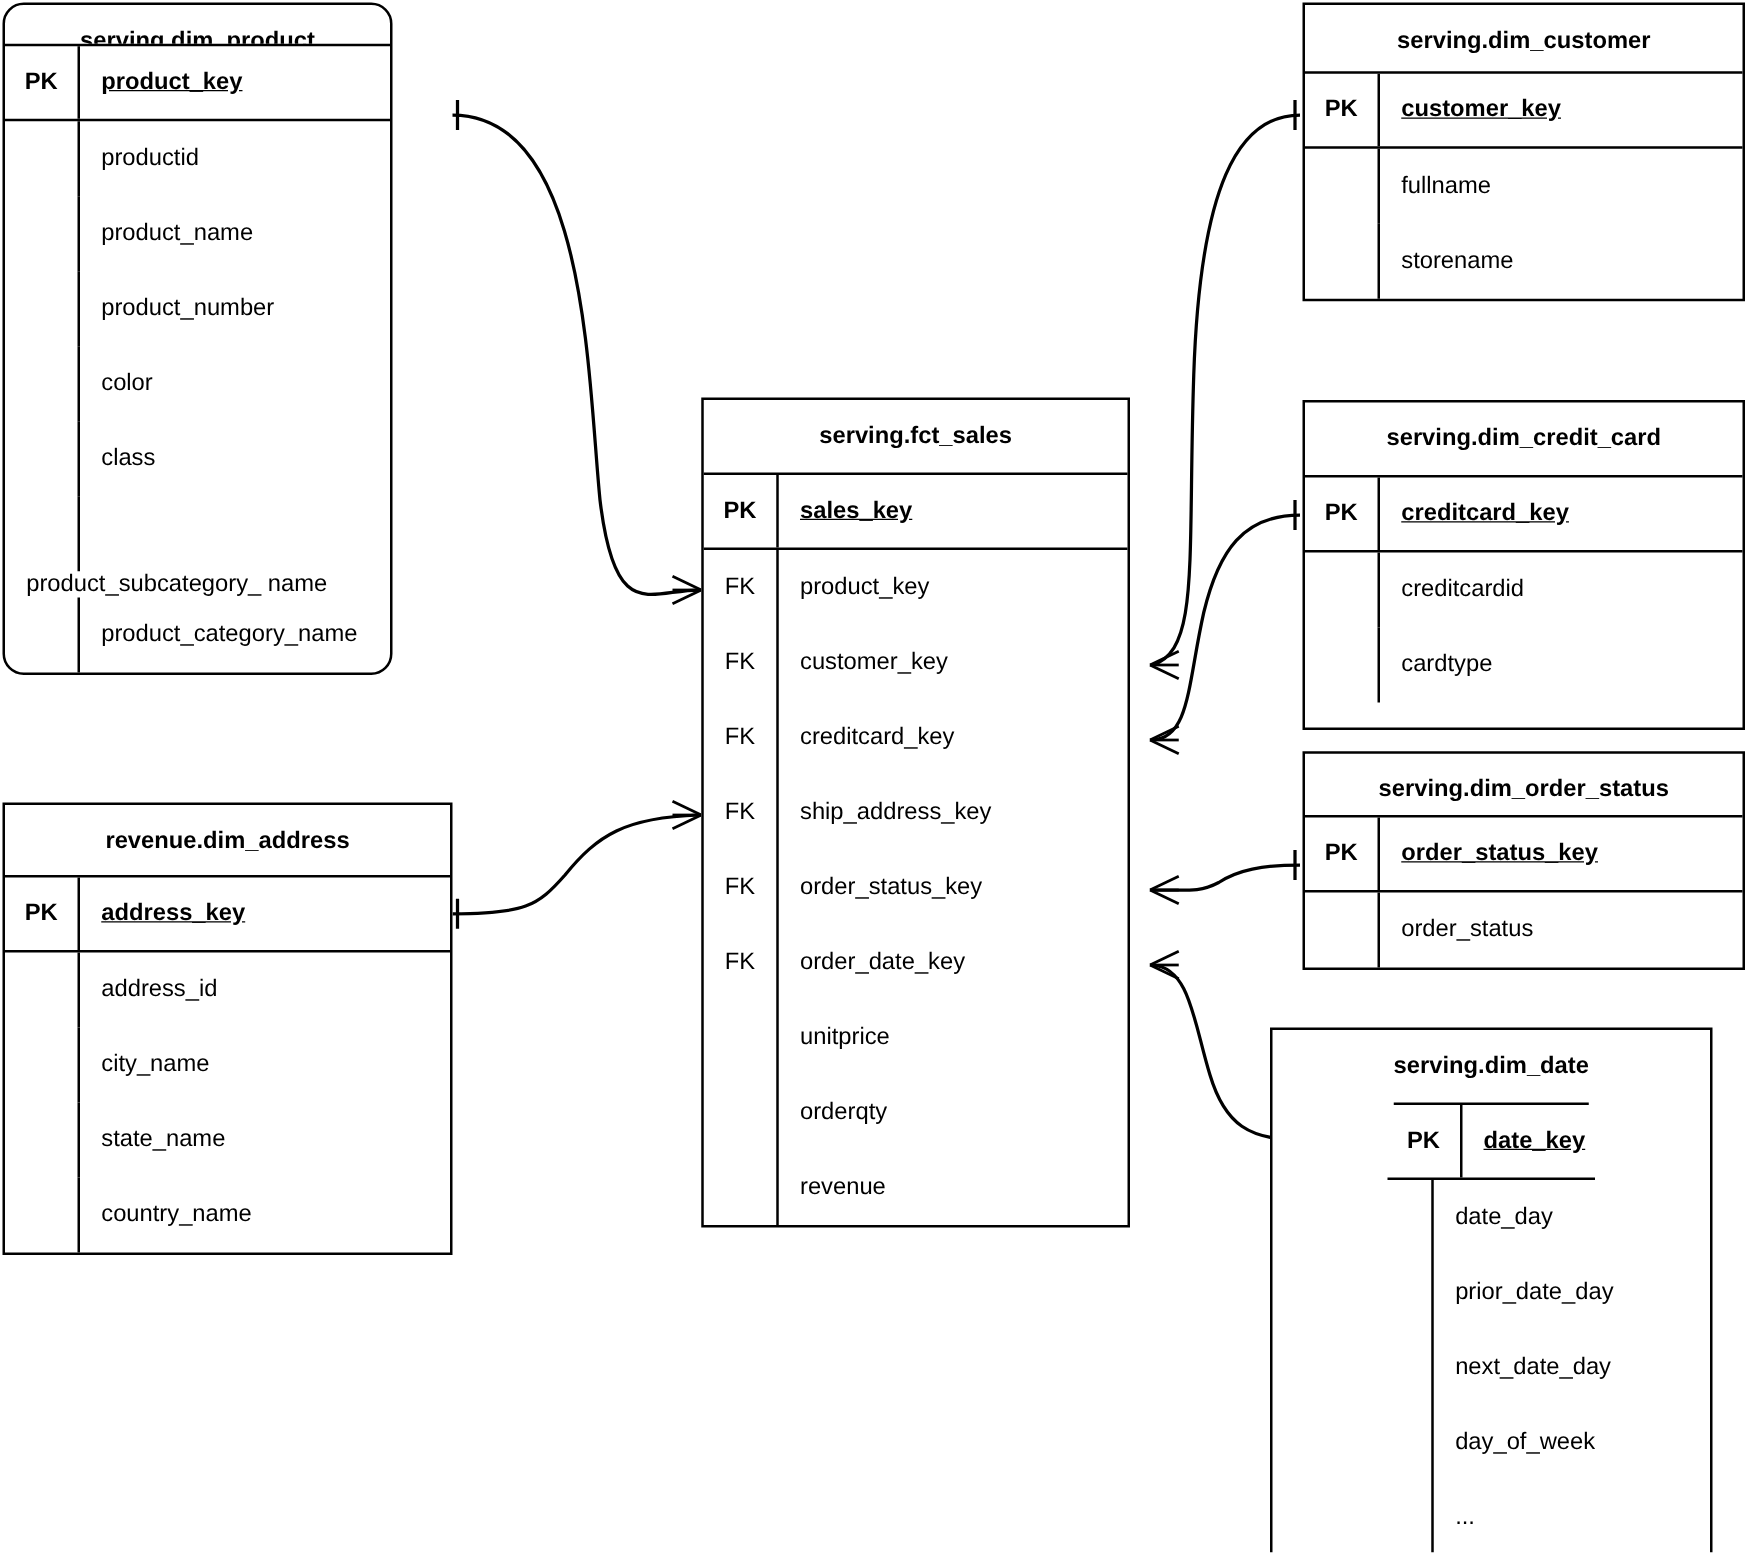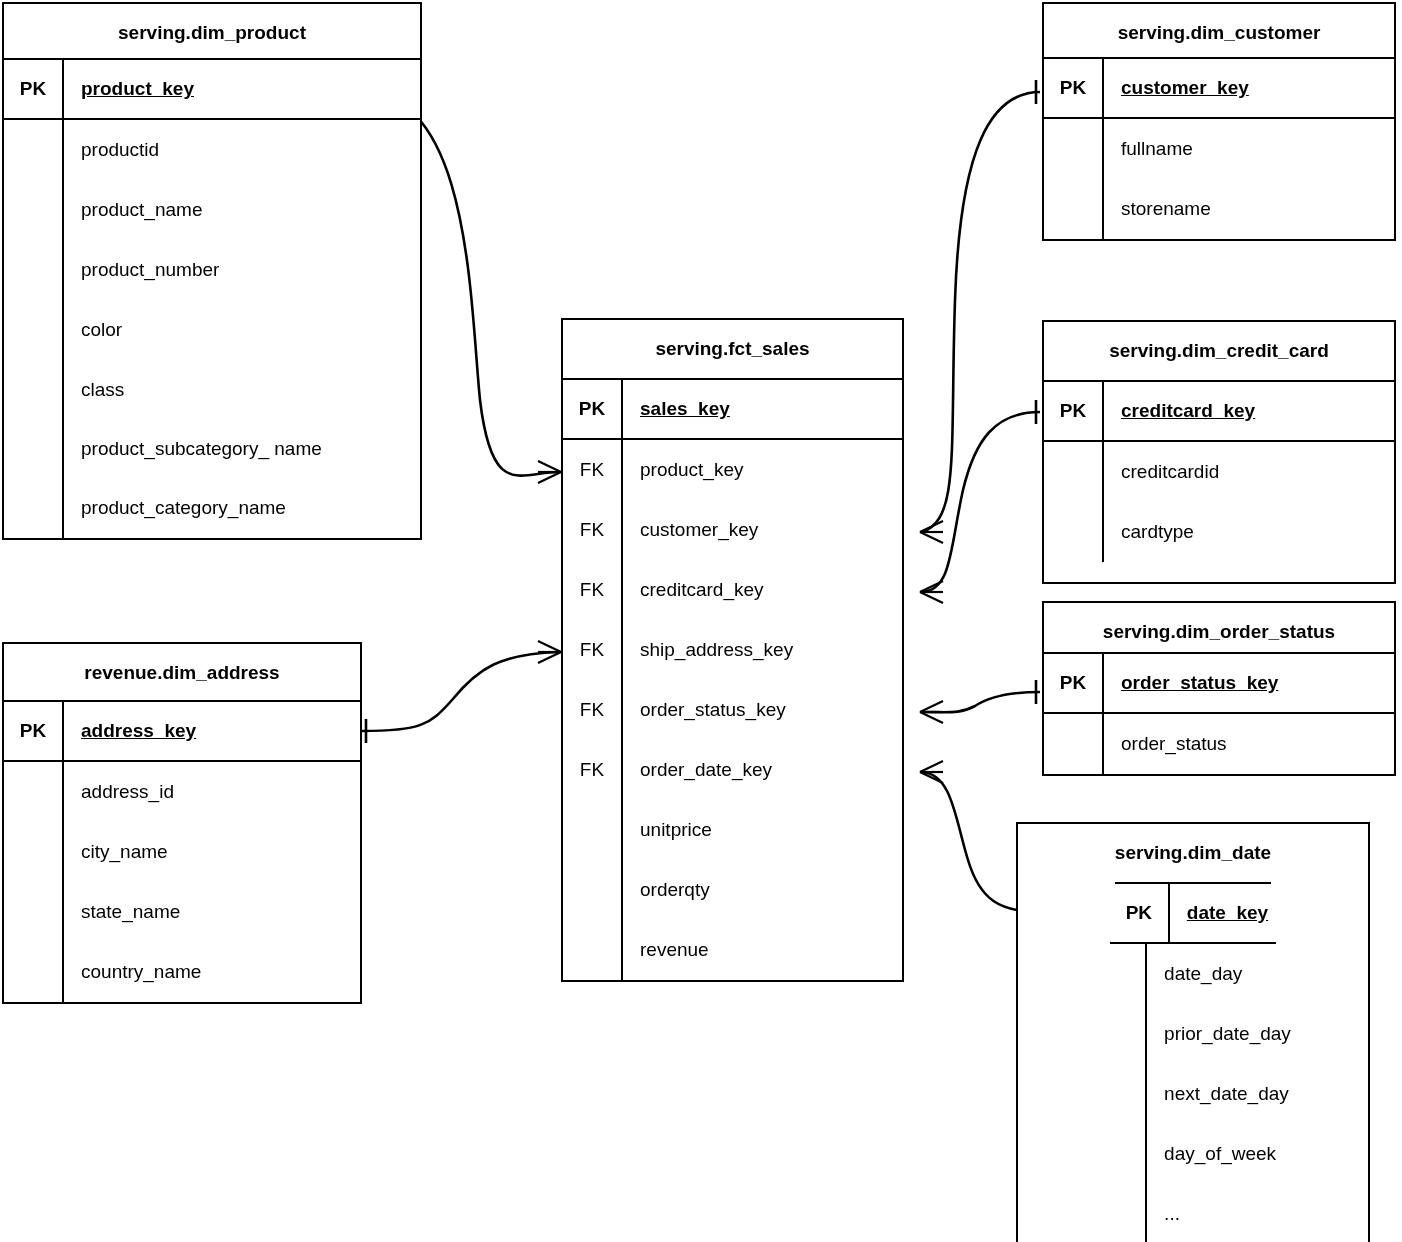--- a/index.html
+++ b/index.html
@@ -93,21 +93,21 @@
   }
   #connectors {
     position: absolute;
     left: 0;
     top: 0;
     width: 1402px;
     height: 1242px;
     pointer-events: none;
   }
   
-  #ent-dim_product   { left: 2px;    top: 2px;    width: 420px;  height: 538px; }
+  #ent-dim_product   { left: 2px;    top: 2px;    width: 312px;  height: 538px; border-radius: 17px; }
   #ent-dim_address   { left: 2px;    top: 642px;  width: 360px;  height: 362px; }
   #ent-fct_sales     { left: 561px;  top: 318px;  width: 343px;  height: 664px; }
   #ent-dim_customer  { left: 1042px; top: 2px;    width: 354px;  height: 239px; }
   #ent-dim_credit_card { left: 1042px; top: 320px; width: 354px; height: 264px; }
   #ent-dim_order_status { left: 1042px; top: 601px; width: 354px; height: 175px; }
   #ent-dim_date      { left: 1016px; top: 822px;  width: 354px;  height: 520px; align-items: center; }
 </style>
 </head>
 <body>
 
@@ -187,21 +187,21 @@
         <div class="fieldcell">product_number</div>
       </div>
       <div class="row">
         <div class="keycell"></div>
         <div class="fieldcell">color</div>
       </div>
       <div class="row">
         <div class="keycell"></div>
         <div class="fieldcell">class</div>
       </div>
-      <div class="row" style="min-height:58px;">
+      <div class="row" style="min-height:58px;flex-direction:column;">
         <div class="keycell"></div>
         <div class="fieldcell wrapfield">product_subcategory_
 name</div>
       </div>
       <div class="row">
         <div class="keycell"></div>
         <div class="fieldcell">product_category_name</div>
       </div>
     </div>
   </div>

